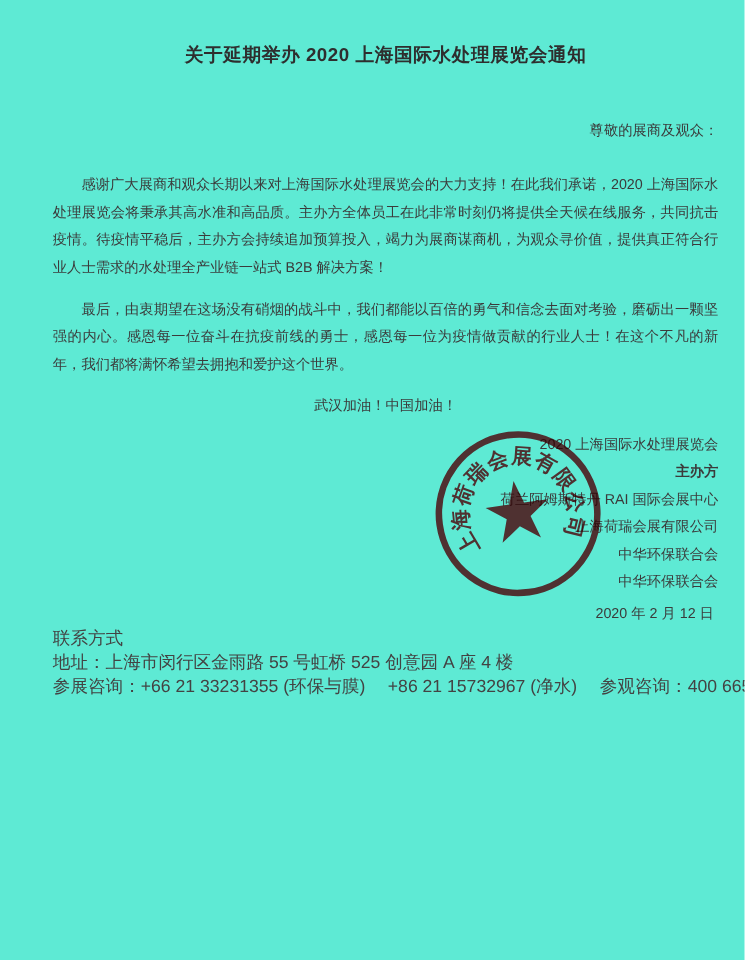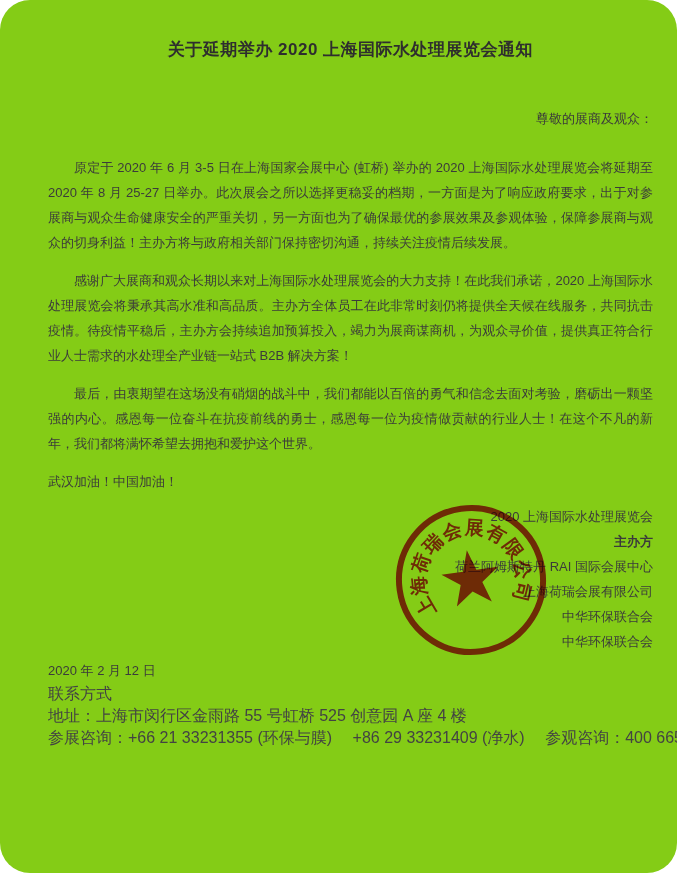--- a/index.html
+++ b/index.html
@@ -2,25 +2,24 @@
 <html style="--seal: #d2252c; --text: #3b3b3b;"><head>
 <meta charset="utf-8">
 <style>
   html, body { margin: 0; padding: 0; background: #ffffff; }
   .page {
     position: relative;
     width: 677px;
     height: 873px;
     box-sizing: border-box;
     padding: 38px 24px 0 48px;
-    background: #84cc16;
+    background: #5eead4;
     font-family: "Liberation Sans", "DejaVu Sans", sans-serif;
     color: var(--text, #3b3b3b);
     overflow: hidden;
-    border-radius: 30px;
   }
   .doc-title {
     font-size: 17px;
     font-weight: bold;
     color: #2e2e2e;
     text-align: center;
     margin: 0 0 45px 0;
     letter-spacing: 0.5px;
   }
   .salutation {
@@ -33,29 +32,31 @@
     font-size: 13px;
     line-height: 25px;
     text-align: justify;
     text-indent: 2em;
     margin: 0 0 13px 0;
   }
   .slogan {
     font-size: 13px;
     line-height: 25px;
     margin: 12px 0 10px 0;
+    text-align: center;
   }
   .signature {
     position: relative;
     text-align: right;
     font-size: 13px;
     line-height: 25px;
   }
   .signature .role { font-weight: bold; }
   .doc-date {
+    text-align: right;
     font-size: 13px;
     line-height: 25px;
     margin-top: 4px;
     padding-right: 4px;
   }
   .footer {
     font-size: 16px;
     line-height: 22px;
     color: #434343;
   }
@@ -85,21 +86,20 @@
 </style>
 </head>
 <body>
 
 <div class="page">
 
   <h1 class="doc-title">关于延期举办 2020 上海国际水处理展览会通知</h1>
 
   <p class="salutation">尊敬的展商及观众：</p>
 
-  <p class="para">原定于 2020 年 6 月 3-5 日在上海国家会展中心 (虹桥) 举办的 2020 上海国际水处理展览会将延期至 2020 年 8 月 25-27 日举办。此次展会之所以选择更稳妥的档期，一方面是为了响应政府要求，出于对参展商与观众生命健康安全的严重关切，另一方面也为了确保最优的参展效果及参观体验，保障参展商与观众的切身利益！主办方将与政府相关部门保持密切沟通，持续关注疫情后续发展。</p>
   <p class="para">感谢广大展商和观众长期以来对上海国际水处理展览会的大力支持！在此我们承诺，2020 上海国际水处理展览会将秉承其高水准和高品质。主办方全体员工在此非常时刻仍将提供全天候在线服务，共同抗击疫情。待疫情平稳后，主办方会持续追加预算投入，竭力为展商谋商机，为观众寻价值，提供真正符合行业人士需求的水处理全产业链一站式 B2B 解决方案！</p>
   <p class="para">最后，由衷期望在这场没有硝烟的战斗中，我们都能以百倍的勇气和信念去面对考验，磨砺出一颗坚强的内心。感恩每一位奋斗在抗疫前线的勇士，感恩每一位为疫情做贡献的行业人士！在这个不凡的新年，我们都将满怀希望去拥抱和爱护这个世界。</p>
 
   <p class="slogan">武汉加油！中国加油！</p>
 
   <div class="signature">
     <div>2020 上海国际水处理展览会</div>
     <div class="role">主办方</div>
     <div>荷兰阿姆斯特丹 RAI 国际会展中心</div>
     <div>上海荷瑞会展有限公司</div>
@@ -120,19 +120,19 @@
     </div>
   </div>
 
   <div class="doc-date">2020 年 2 月 12 日</div>
 
   <div class="footer">
     <div>联系方式</div>
     <div>地址：上海市闵行区金雨路 55 号虹桥 525 创意园 A 座 4 楼</div>
     <div class="contact-row">
       <span>参展咨询：+66 21 33231355 (环保与膜)</span>
-      <span>+86 29 33231409 (净水)</span>
+      <span>+86 21 15732967 (净水)</span>
       <span>参观咨询：400 665 3755</span>
       <span>媒体合作：+86 21 33231396</span>
     </div>
   </div>
 
 </div>
 
 </body></html>

